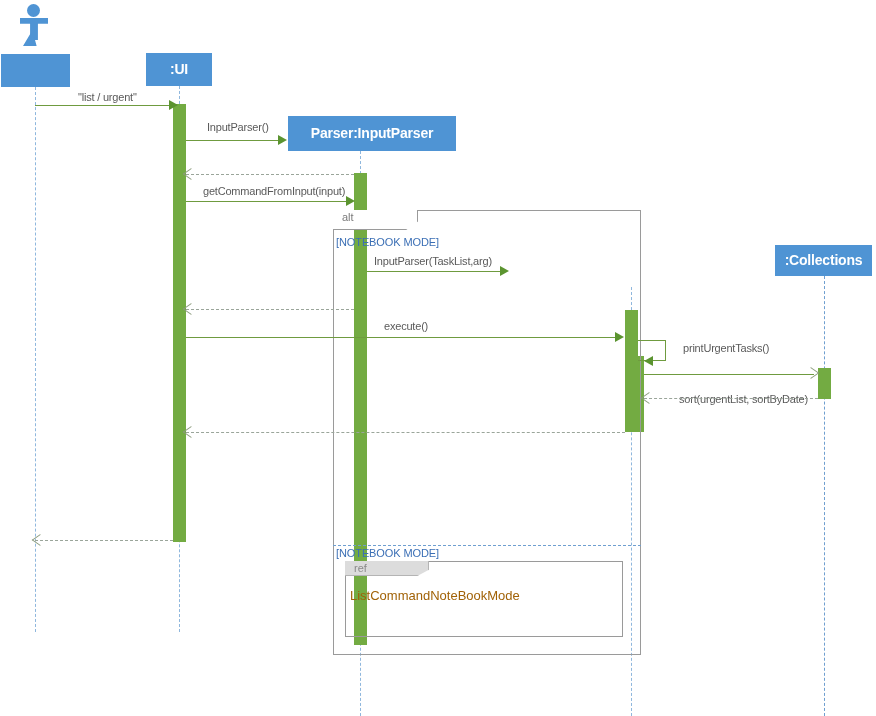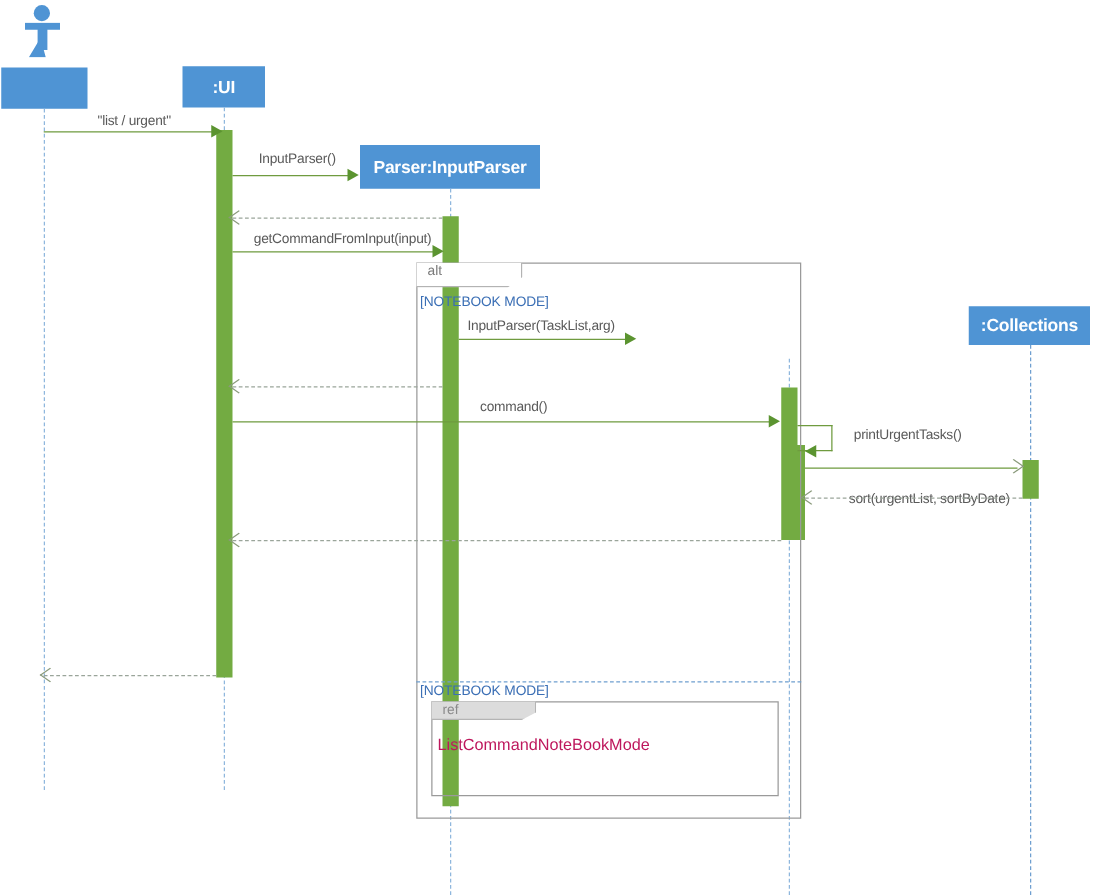--- a/index.html
+++ b/index.html
@@ -144,41 +144,41 @@
     letter-spacing: -0.1px;
   }
   .divider {
     position: absolute;
     height: 0;
     border-top: 1px dashed #6f9fd0;
   }
   .reflabel {
     position: absolute;
     font-size: 13px;
-    color: #be185d;
+    color: #a16207;
     white-space: nowrap;
     text-align: right;
   }
 </style>
 </head>
 <body>
 
 <div id="canvas">
 
   <div class="actor-head" style="left:27px; top:4px;"></div>
   <div class="actor-body" style="left:20px; top:18px;"></div>
   <div class="actor-legs" style="left:23px; top:32px;"></div>
   <div class="plbox" style="left:1px; top:54px; width:69px; height:33px; font-size:13px;"></div>
   <div class="lifeline" style="left:35px; top:87px; height:545px;"></div>
 
   <div class="plbox" style="left:146px; top:53px; width:66px; height:33px; font-size:14px;">:UI</div>
   <div class="lifeline" style="left:179px; top:86px; height:546px;"></div>
   <div class="act" style="left:173px; top:104px; width:13px; height:438px;"></div>
 
-  <div class="plbox" style="left:288px; top:116px; width:144px; height:35px; font-size:14px;">Parser:InputParser</div>
+  <div class="plbox" style="left:288px; top:116px; width:168px; height:35px; font-size:14px;">Parser:InputParser</div>
   <div class="lifeline" style="left:360px; top:151px; height:565px;"></div>
   <div class="act" style="left:354px; top:173px; width:13px; height:472px;"></div>
 
   <div class="lifeline" style="left:631px; top:287px; height:429px;"></div>
   <div class="act" style="left:625px; top:310px; width:13px; height:122px;"></div>
   <div class="act" style="left:631px; top:356px; width:13px; height:76px;"></div>
 
   <div class="plbox" style="left:775px; top:245px; width:97px; height:31px; font-size:14px;">:Collections</div>
   <div class="lifeline dark" style="left:824px; top:276px; height:440px;"></div>
   <div class="act" style="left:818px; top:368px; width:13px; height:31px;"></div>
@@ -211,21 +211,21 @@
 
   <div class="msgline" style="left:367px; top:271px; width:137px;"></div>
   <div class="arrowR" style="left:500px; top:266px;"></div>
   <div class="msglabel" style="left:374px; top:255px;">InputParser(TaskList,arg)</div>
 
   <div class="msgline ret" style="left:186px; top:309px; width:168px;"></div>
   <div class="arrowL open" style="left:186px; top:304px;"></div>
 
   <div class="msgline" style="left:186px; top:337px; width:433px;"></div>
   <div class="arrowR" style="left:615px; top:332px;"></div>
-  <div class="msglabel" style="left:384px; top:320px;">command()</div>
+  <div class="msglabel" style="left:384px; top:320px;">execute()</div>
 
   <div class="selfcall" style="left:638px; top:340px; width:28px; height:21px;"></div>
   <div class="arrowL" style="left:644px; top:356px;"></div>
   <div class="msglabel" style="left:670px; top:342px;margin-left:13px;">printUrgentTasks()</div>
 
   <div class="msgline" style="left:644px; top:374px; width:170px;"></div>
   <div class="arrowR open" style="left:806px; top:368px;"></div>
   <div class="msglabel" style="left:679px; top:357px;margin-top:36px;">sort(urgentList, sortByDate)</div>
 
   <div class="msgline ret" style="left:644px; top:398px; width:174px;"></div>

